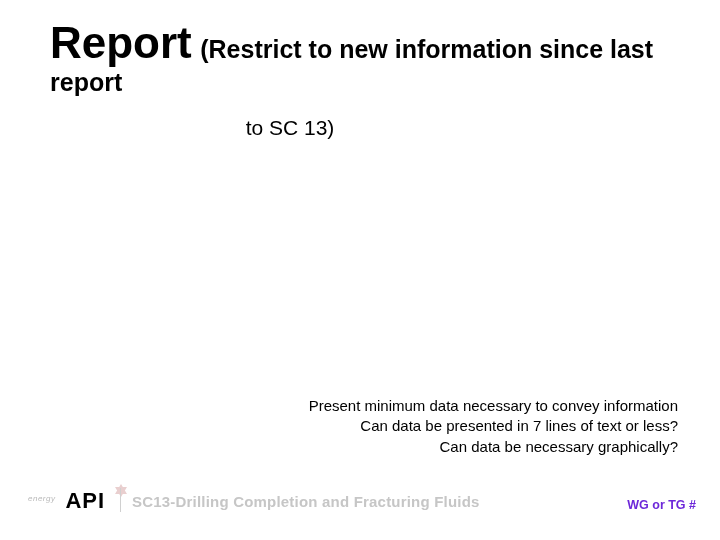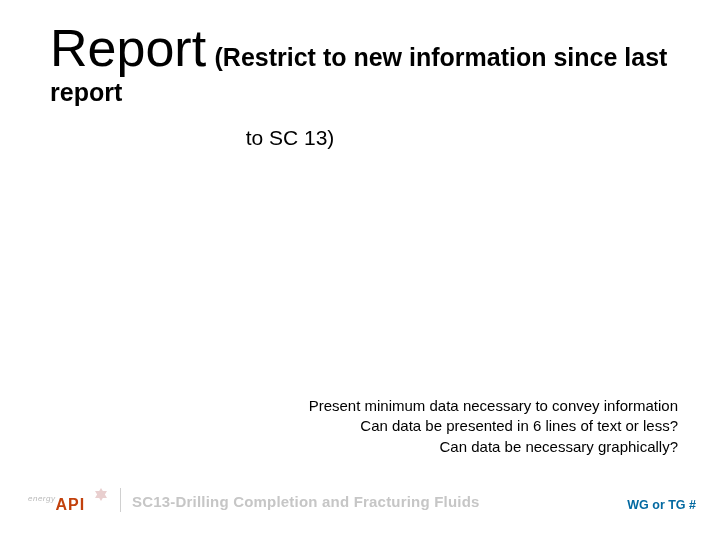--- a/index.html
+++ b/index.html
@@ -1,62 +1,62 @@
 <!DOCTYPE html>
 <html><head>
 <meta charset="utf-8">
 <style>
   * { margin: 0; padding: 0; box-sizing: border-box; }
   html, body { width: 720px; height: 540px; background: #fff; font-family: Arial, Helvetica, sans-serif; color: #000; }
   .slide { position: relative; width: 720px; height: 540px; }
   .title-block { position: absolute; top: 18px; left: 50px; width: 620px; }
-  .title-main { font-size: 52px; font-weight: 400; display: inline; }
+  .title-main { font-size: 44px; font-weight: 700; display: inline; }
   .title-sub { font-size: 25px; font-weight: 700; display: inline; margin-left: 4px; vertical-align: baseline; margin-top: 12px; }
   .title-sub2 { font-size: 21px; font-weight: 400; display: block; text-align: center; margin-top: 19px; padding-right: 140px; }
   .body-block { position: absolute; top: 396px; left: 38px; width: 640px; font-size: 15px; line-height: 1.35; text-align: right; }
   .footer { position: absolute; left: 0; bottom: 26px; width: 720px; height: 36px; }
-  .footer-logo { position: absolute; left: 28px; bottom: 0; display: flex; align-items: flex-end; gap: 0; }
+  .footer-logo { position: absolute; left: 28px; bottom: 0; display: flex; align-items: flex-end; gap: 10px; }
   .energy { font-size: 8px; font-style: italic; color: #b9b9b9; letter-spacing: 0.5px; transform: translateY(-11px); }
   .api-mark { display: flex; align-items: center; gap: 10px; }
-  .api-text { font-weight: 700; font-size: 16px; color: #c2410c; letter-spacing: 1px; margin-top: 16px; }
+  .api-text { font-weight: 700; font-size: 22px; color: #000000; letter-spacing: 1px; margin-top: 16px; }
   .api-star {
     width: 0; height: 0;
     border-left: 6px solid transparent;
     border-right: 6px solid transparent;
     border-bottom: 10px solid #e9cfcf;
     position: relative;
     transform: translateY(-4px) rotate(0deg);
   }
   .api-star::after {
     content: "";
     position: absolute;
     left: -6px; top: 3px;
     width: 0; height: 0;
     border-left: 6px solid transparent;
     border-right: 6px solid transparent;
     border-top: 10px solid #e9cfcf;
   }
   .footer-divider { position: absolute; left: 120px; bottom: 2px; width: 1px; height: 24px; background: #d0d0d0; }
   .footer-title { position: absolute; left: 132px; bottom: 4px; font-size: 15px; font-weight: 700; color: #c6c6c6; letter-spacing: 0.2px; text-align: center; }
-  .footer-right { position: absolute; right: 24px; bottom: 2px; font-size: 12.5px; font-weight: 700; color: #0369a1; }
+  .footer-right { position: absolute; right: 24px; bottom: 2px; font-size: 12.5px; font-weight: 700; color: #6d28d9; }
 </style>
 </head>
 <body>
 
 <div class="slide">
 
   <div class="title-block">
     <span class="title-main">Report</span>
     <span class="title-sub">(Restrict to new information since last report</span>
     <span class="title-sub2">to SC 13)</span>
   </div>
 
   <div class="body-block">
     <div>Present minimum data necessary to convey information</div>
-    <div>Can data be presented in 6 lines of text or less?</div>
+    <div>Can data be presented in 7 lines of text or less?</div>
     <div>Can data be necessary graphically?</div>
   </div>
 
   <div class="footer">
     <div class="footer-logo">
       <span class="energy">energy</span>
       <span class="api-mark">
         <span class="api-text">API</span>
         <span class="api-star"></span>
       </span>

